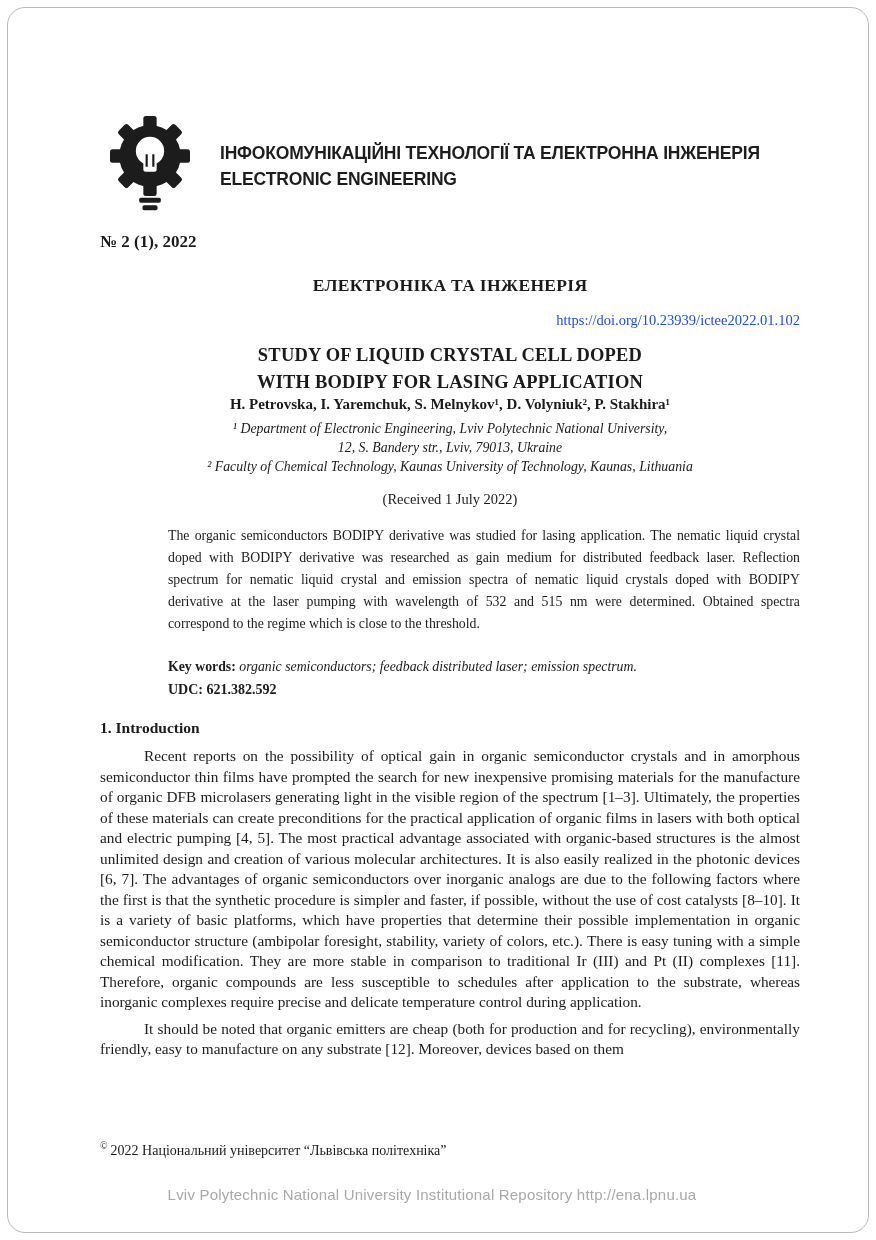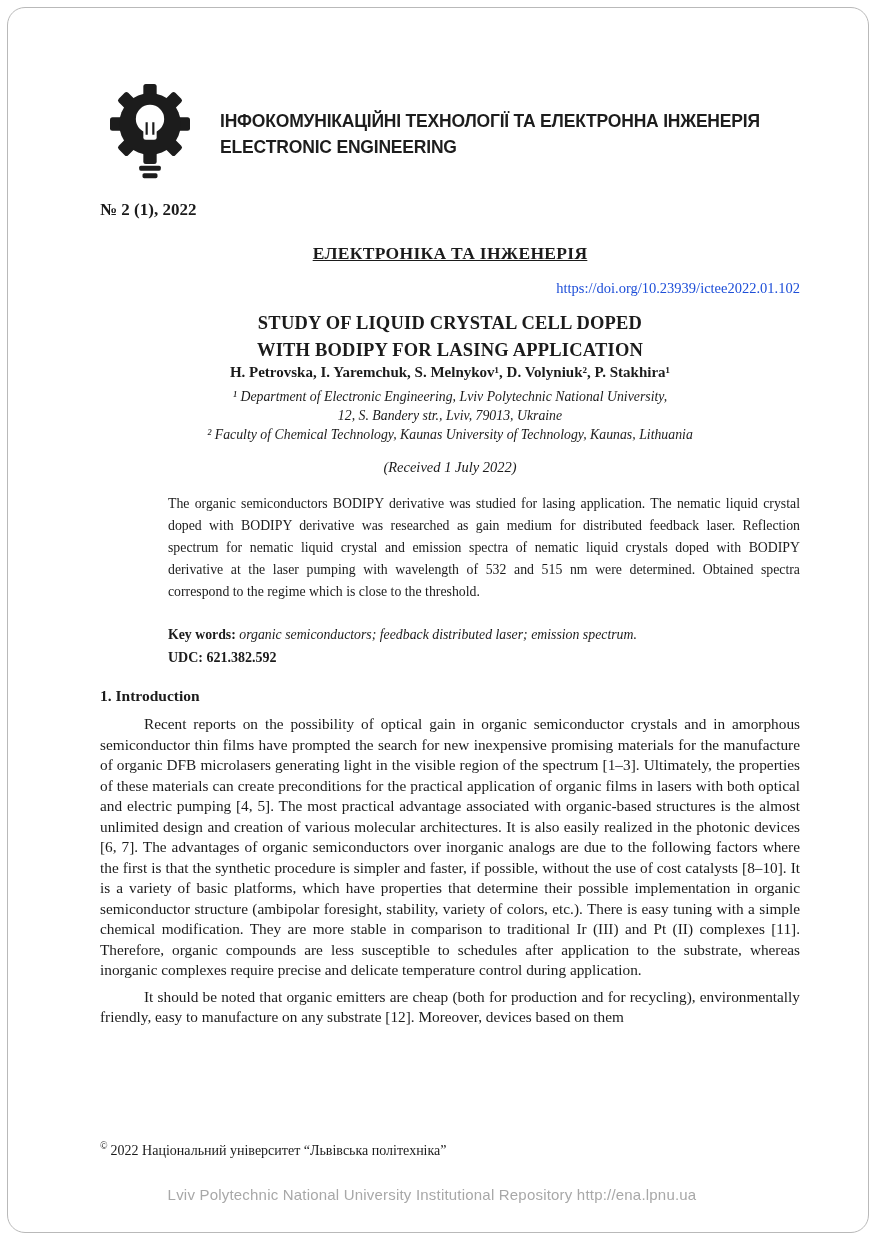--- a/index.html
+++ b/index.html
@@ -14,49 +14,49 @@
   }
   .frame {
     position: absolute;
     inset: 7px;
     border: 1.5px solid #b9b9b9;
     border-radius: 18px;
     pointer-events: none;
   }
   .content {
     position: relative;
-    padding: 84px 76px 0 100px;
+    padding: 116px 76px 0 100px;
   }
   
   .journal-header {
     display: flex;
     align-items: center;
     gap: 20px;
     height: 100px;
   }
   .logo-box { flex: 0 0 auto; width: 100px; height: 100px; }
   .logo-box svg { display: block; width: 100px; height: 104px; margin-top: -2px; }
   .journal-titles {
     font-family: "Liberation Sans", sans-serif;
     font-weight: 700;
     font-size: 17.5px;
     line-height: 26px;
     letter-spacing: -0.2px;
     color: #1d1d1d;
   }
   
   .issue-no { margin-top: 16px; font-weight: 700; font-size: 17px; }
-  .section-heading { margin-top: 23px; text-align: center; font-weight: 700; font-size: 17.5px; letter-spacing: 0.3px; text-decoration: underline; }
+  .section-heading { margin-top: 23px; text-align: center; font-weight: 700; font-size: 17.5px; letter-spacing: 0.3px; }
   .doi-line { margin-top: 16px; text-align: right; font-size: 14.5px; }
   .doi-line a { color: #1d4ed8; text-decoration: none; }
   .article-title { margin-top: 13px; text-align: center; font-weight: 700; font-size: 18.5px; line-height: 27px; letter-spacing: 0.2px; }
   .authors-line { text-align: center; font-weight: 700; font-size: 15px; }
   .affiliations { margin-top: 6px; text-align: center; font-style: italic; font-size: 13.8px; line-height: 19px; }
   .corresponding { margin-top: 21px; text-align: center; font-size: 14.5px; }
-  .received { margin-top: 15px; text-align: center; font-style: italic; font-size: 14.5px; }
+  .received { margin-top: 15px; text-align: center; font-size: 14.5px; }
   .abstract {
     margin: 17px 0 0 68px;
     text-align: justify;
     font-size: 13.8px;
     line-height: 22px;
   }
   .keywords { margin: 22px 0 0 68px; font-size: 13.8px; line-height: 19px; }
   .keywords .kw-label { font-weight: 700; font-style: normal; }
   .keywords .kw-value { font-style: italic; }
   .udc { margin: 6px 0 0 68px; font-weight: 700; font-size: 14px; }

